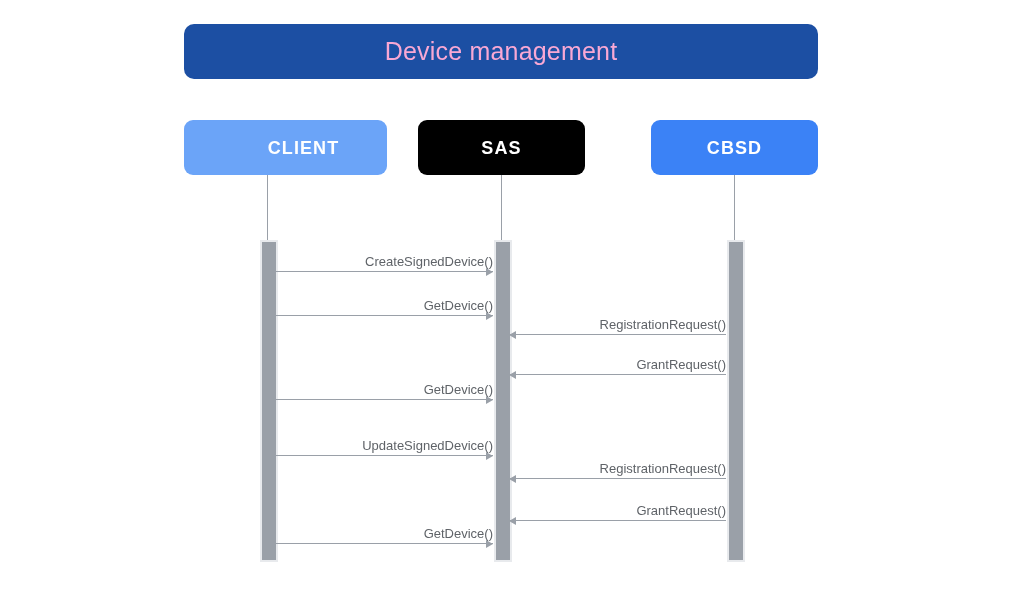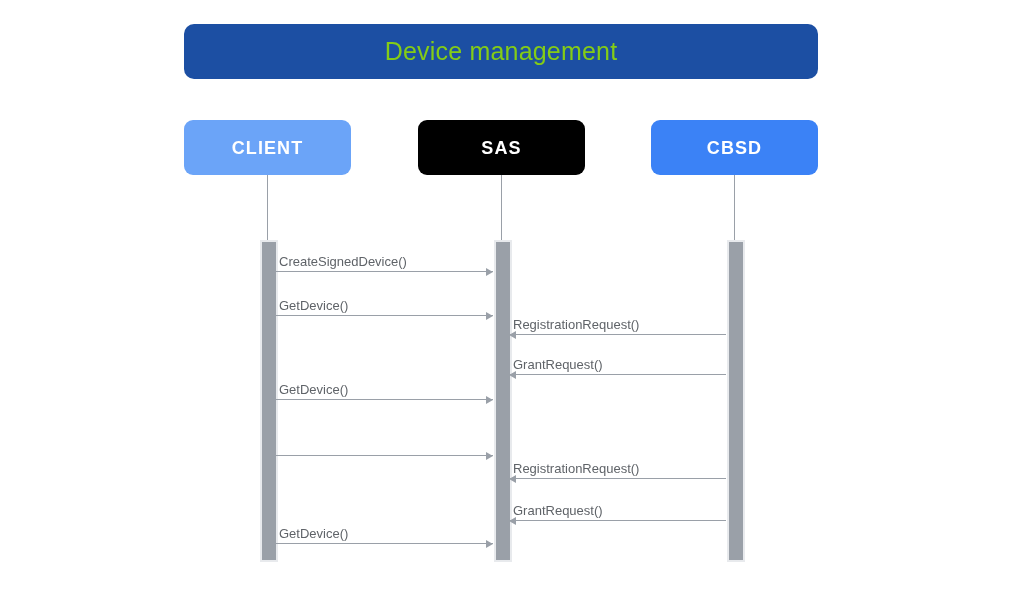--- a/index.html
+++ b/index.html
@@ -27,21 +27,21 @@
     top: 24px;
     width: 634px;
     height: 55px;
     background: #1c4fa3;
     border-radius: 10px;
     display: flex;
     align-items: center;
     justify-content: center;
   }
   .title-bar .title-text {
-    color: #84cc16;
+    color: #f9a8d4;
     font-size: 25px;
     font-weight: 400;
     letter-spacing: 0.2px;
     line-height: 1;
   }
 
   
   .participant {
     position: absolute;
     top: 120px;
@@ -85,24 +85,24 @@
   .message .msg-line {
     position: absolute;
     left: 0;
     right: 0;
     bottom: 0;
     height: 1px;
     background: #9aa0a8;
   }
   .message .msg-label {
     position: absolute;
-    left: 4px;
+    left: 13px;
     right: 0;
     bottom: 4px;
-    text-align: left;
+    text-align: right;
     color: #5f6368;
     font-size: 13px;
     line-height: 1;
     white-space: nowrap;
     margin-top: 40px;
   }
   .message .arrow-head {
     position: absolute;
     bottom: -3.5px;
     width: 0;
@@ -122,21 +122,21 @@
 </head>
 <body>
 
 <div id="stage">
 
   <div class="title-bar">
     <span class="title-text">Device management</span>
   </div>
 
   <div id="participants-layer">
-      <div class="participant" style="left: 184px; background: rgb(107, 164, 248);">
+      <div class="participant" style="left: 184px; background: rgb(107, 164, 248); padding-left: 36px;">
         <span class="participant-label">CLIENT</span>
       </div>
       <div class="participant" style="left: 418px; background: #000000;">
         <span class="participant-label">SAS</span>
       </div>
       <div class="participant" style="left: 651px; background: #3b82f6;">
         <span class="participant-label">CBSD</span>
       </div>
     </div>
   <div id="lifelines-layer">
@@ -171,20 +171,21 @@
         <div class="msg-label" style="color: rgb(95, 99, 104);">GrantRequest()</div>
       </div>
       <div class="message dir-right" style="left: 275px; width: 218px; top: 372px;">
         <div class="msg-line" style="background: rgb(154, 160, 168);"></div>
         <div class="arrow-head"></div>
         <div class="msg-label" style="color: rgb(95, 99, 104);">GetDevice()</div>
       </div>
       <div class="message dir-right" style="left: 275px; width: 218px; top: 428px;">
         <div class="msg-line" style="background: rgb(154, 160, 168);"></div>
         <div class="arrow-head"></div>
+        <div class="msg-label" style="color: rgb(95, 99, 104);">UpdateSignedDevice()</div>
       </div>
       <div class="message dir-left" style="left: 509px; width: 217px; top: 451px;">
         <div class="msg-line" style="background: rgb(154, 160, 168);"></div>
         <div class="arrow-head"></div>
         <div class="msg-label" style="color: rgb(95, 99, 104);">RegistrationRequest()</div>
       </div>
       <div class="message dir-left" style="left: 509px; width: 217px; top: 493px;">
         <div class="msg-line" style="background: rgb(154, 160, 168);"></div>
         <div class="arrow-head"></div>
         <div class="msg-label" style="color: rgb(95, 99, 104);">GrantRequest()</div>

